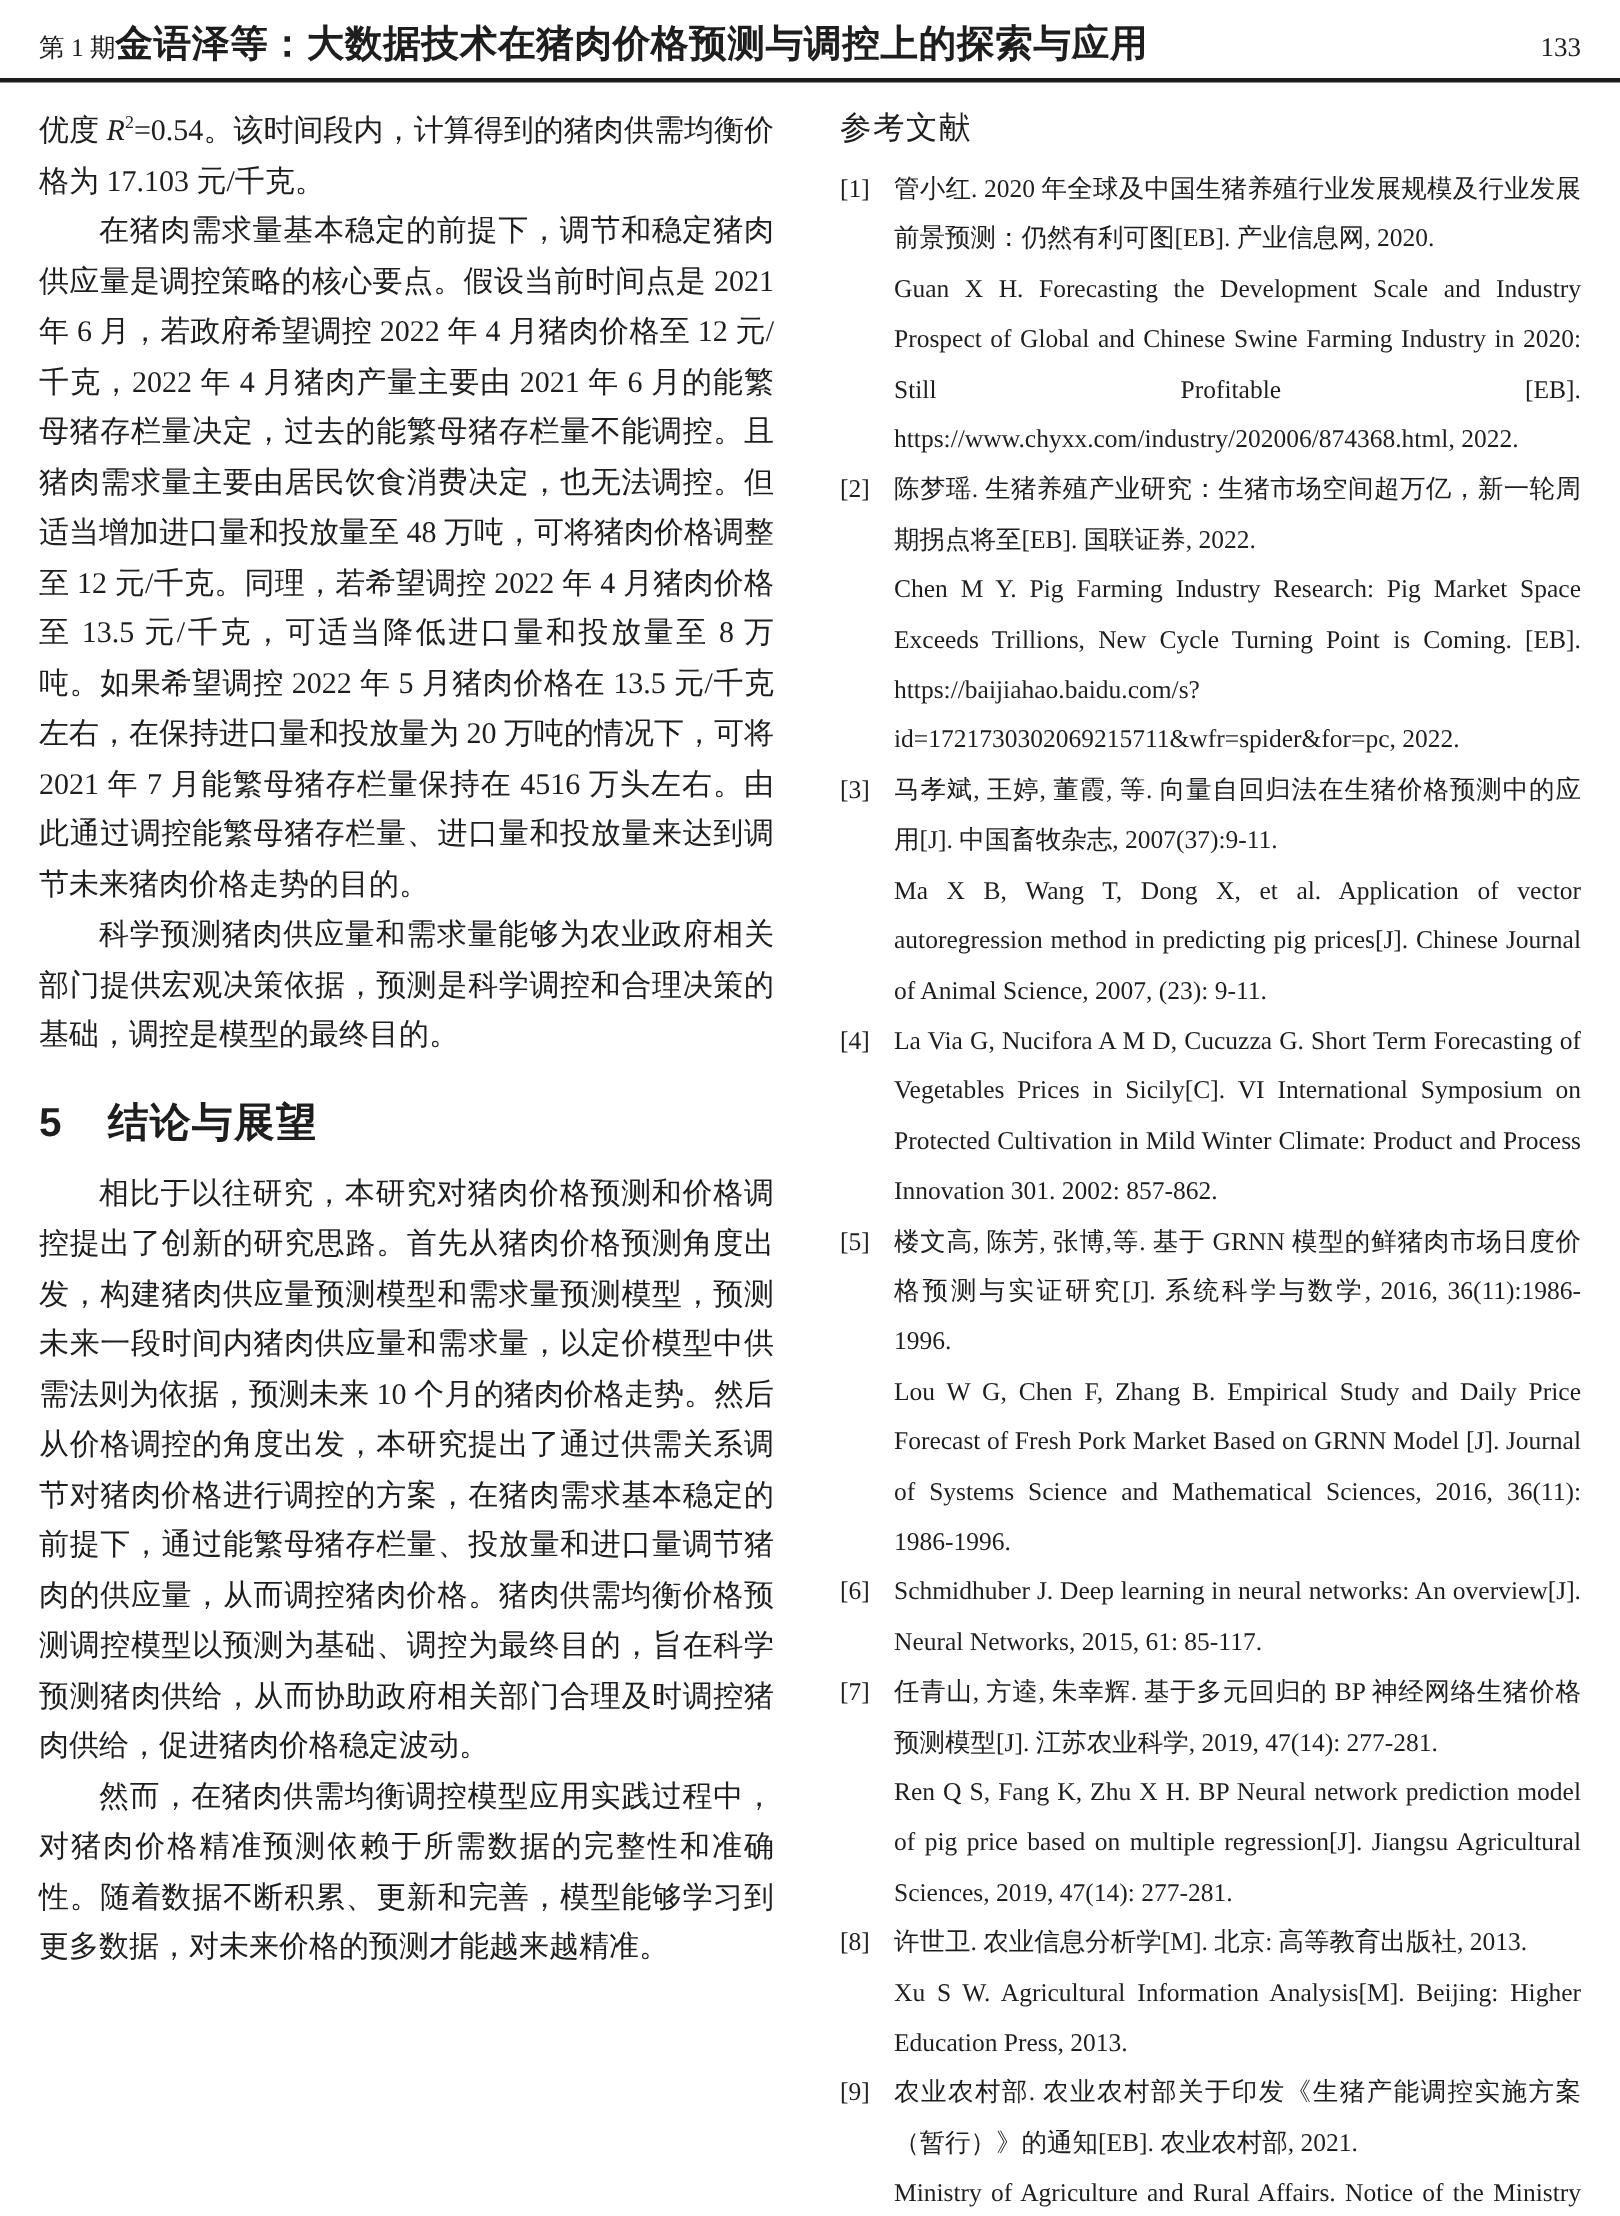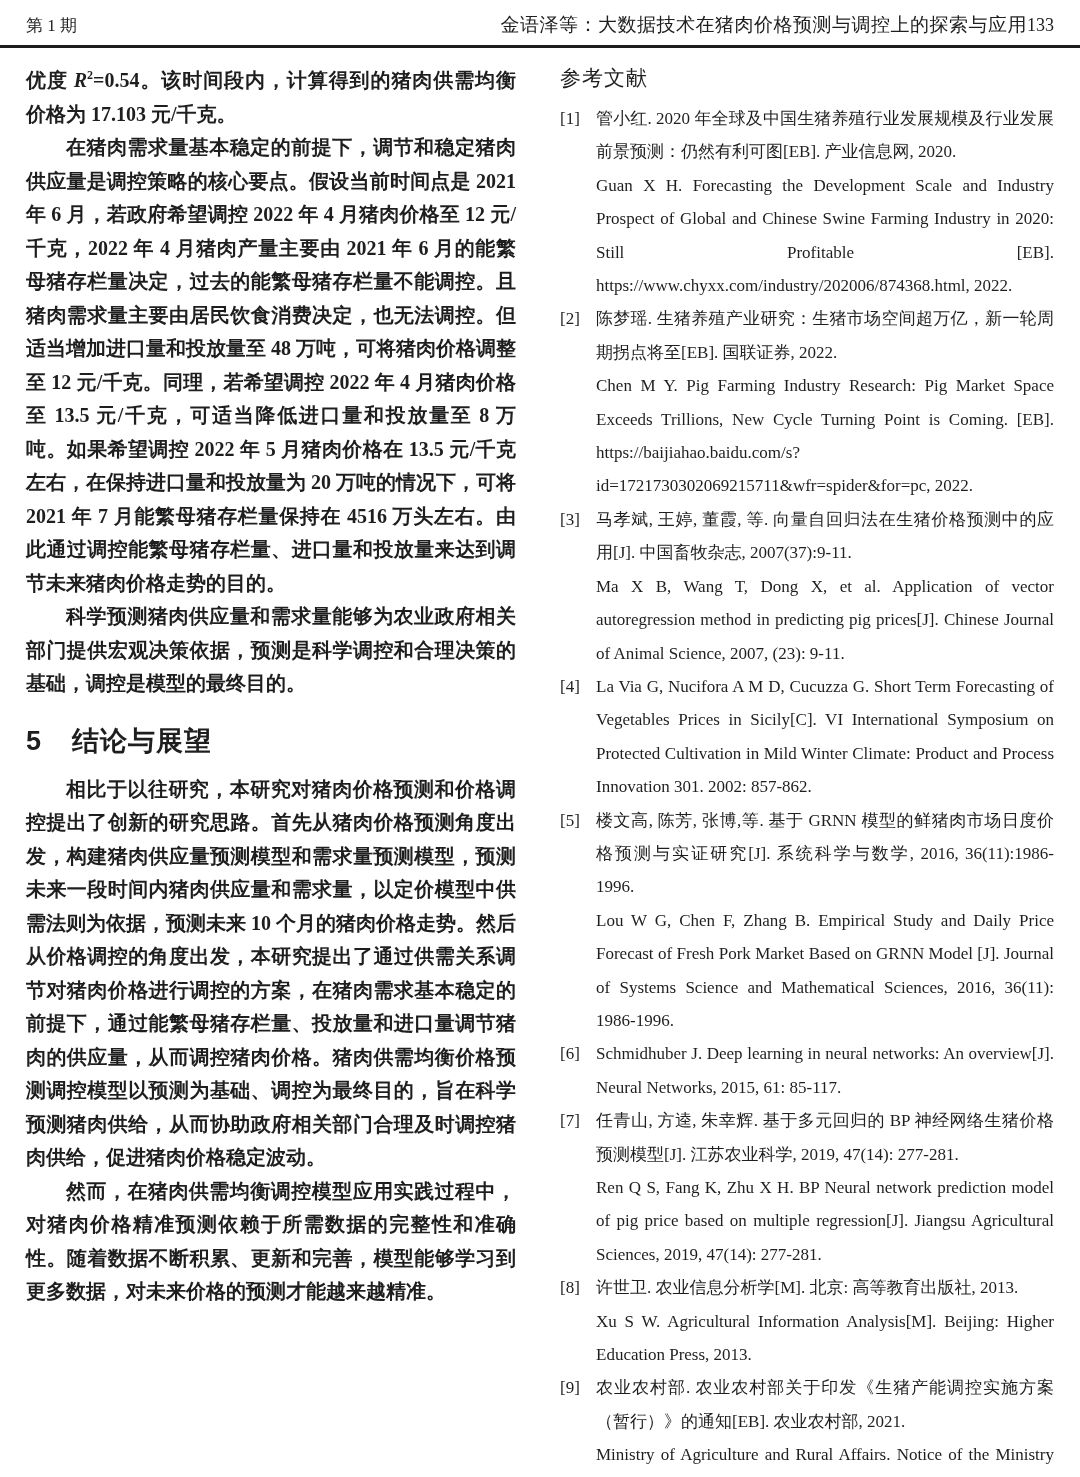--- a/index.html
+++ b/index.html
@@ -10,33 +10,33 @@
   }
   .page{width:1080px;height:1477px;position:relative;background:#fff;}
   
   .page-header{
     display:flex;align-items:baseline;
     padding:12px 26px 7px 26px;
     border-bottom:3px solid #1c1c1c;
   }
   .issue{font-size:17px;white-space:nowrap;}
   .running-title{
-    flex:1;text-align:right;font-size:19px;font-weight:normal;
+    flex:1;text-align:left;font-size:25px;font-weight:bold;
     font-family:"Liberation Sans","DejaVu Sans",sans-serif;
     letter-spacing:.5px;
   }
   .pageno{font-size:18px;white-space:nowrap;}
   
   .content{display:flex;gap:44px;padding:16px 26px 0 26px;}
   .col-left{width:490px;flex:0 0 490px;}
   .col-right{flex:1;min-width:0;}
   
   .col-left p{
     margin:0;font-size:20px;line-height:33.5px;
-    text-align:justify;text-justify:inter-ideograph;font-weight:bold;
+    text-align:justify;text-justify:inter-ideograph;
   }
   .col-left p.indent{text-indent:2em;}
   .col-left sup{font-size:12px;line-height:0;}
   
   .section-heading{
     display:flex;align-items:baseline;
     margin:22px 0 14px 0;
     font-family:"Liberation Sans","DejaVu Sans",sans-serif;
     font-weight:bold;font-size:27px;letter-spacing:1px;
   }

